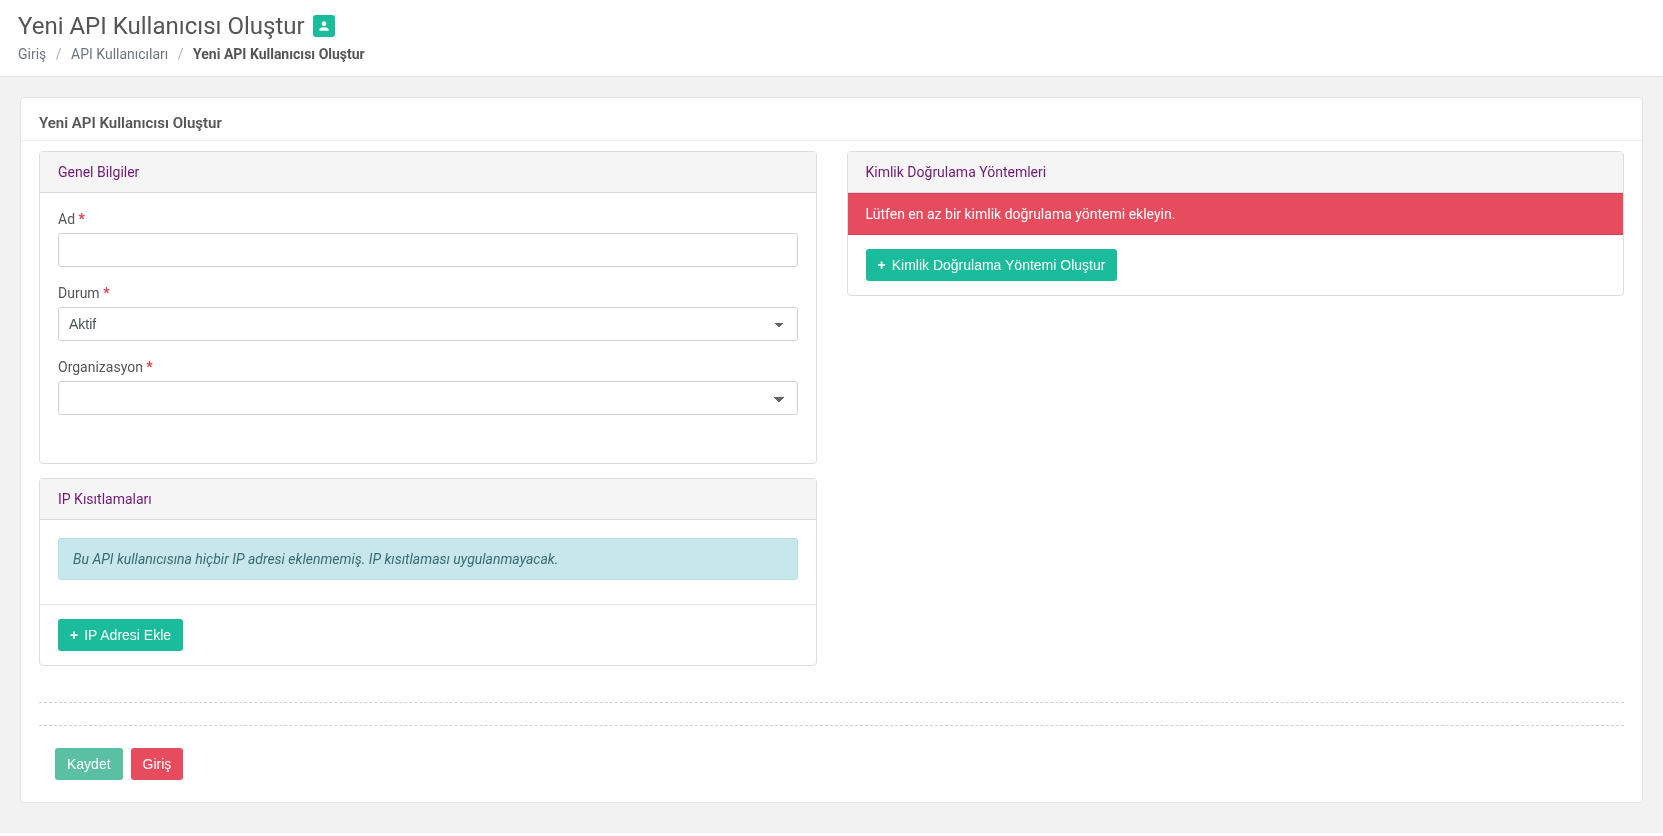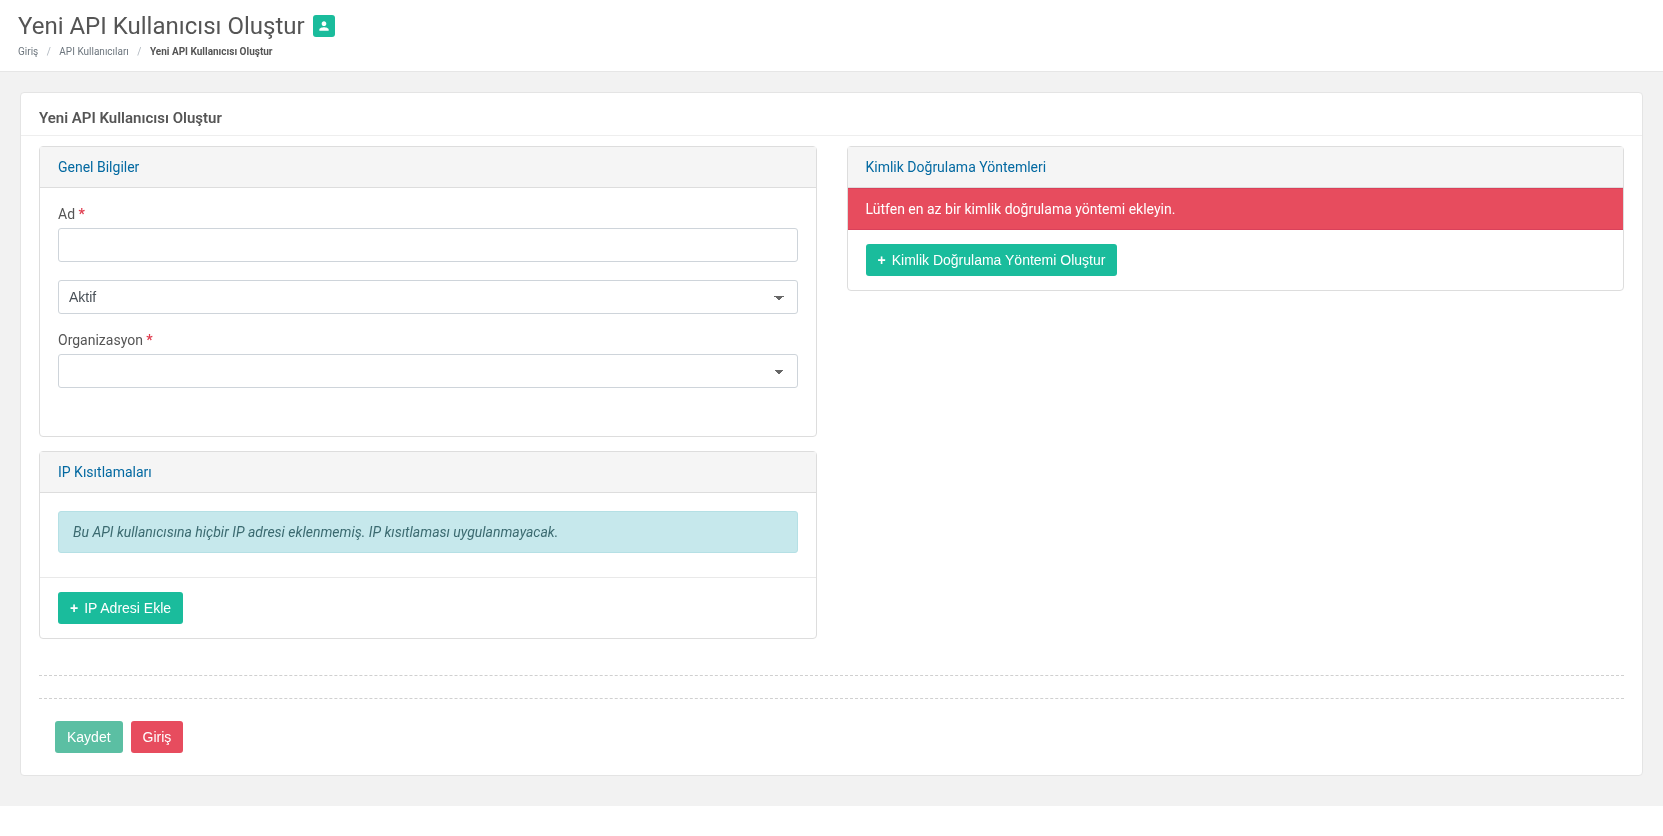--- a/index.html
+++ b/index.html
@@ -28,21 +28,21 @@
     display: inline-flex;
     width: 22px; height: 22px;
     background: #1abc9c;
     border-radius: 3px;
     align-items: center;
     justify-content: center;
   }
   .title-icon svg { width: 14px; height: 14px; fill: #fff; }
 
   .breadcrumb {
-    font-size: 10px;
+    font-size: 14px;
     color: #6c757d;
   }
   .breadcrumb a { color: #6c757d; text-decoration: none; }
   .breadcrumb .sep { margin: 0 6px; color: #adb5bd; }
   .breadcrumb .current { font-weight: 700; color: #555; }
 
   .content-wrap {
     background: #f2f2f2;
     padding: 20px 20px 30px 20px;
   }
@@ -74,21 +74,21 @@
     border: 1px solid #ddd;
     border-radius: 4px;
     margin-bottom: 14px;
     background: #fff;
   }
   .card-header {
     background: #f5f5f5;
     border-bottom: 1px solid #ddd;
     padding: 12px 18px;
     font-size: 14px;
-    color: #0369a1;
+    color: #701a75;
   }
   .card-body {
     padding: 18px 18px 24px 18px;
   }
   .card-footer {
     border-top: 1px solid #e9e9e9;
     padding: 14px 18px;
   }
 
   .form-group { margin-bottom: 18px; }
@@ -199,20 +199,21 @@
         <div class="col">
 
           <div class="card">
             <div class="card-header">Genel Bilgiler</div>
             <div class="card-body">
               <div class="form-group">
                 <label class="form-label required">Ad</label>
                 <input type="text" class="form-control" value="" style="">
               </div>
               <div class="form-group">
+                <label class="form-label required">Durum</label>
                 <select class="form-select">
                   <option>Aktif</option>
                 </select>
               </div>
               <div class="form-group" style="margin-bottom:24px;">
                 <label class="form-label required">Organizasyon</label>
                 <select class="form-select">
                   <option></option>
                 </select>
               </div>

